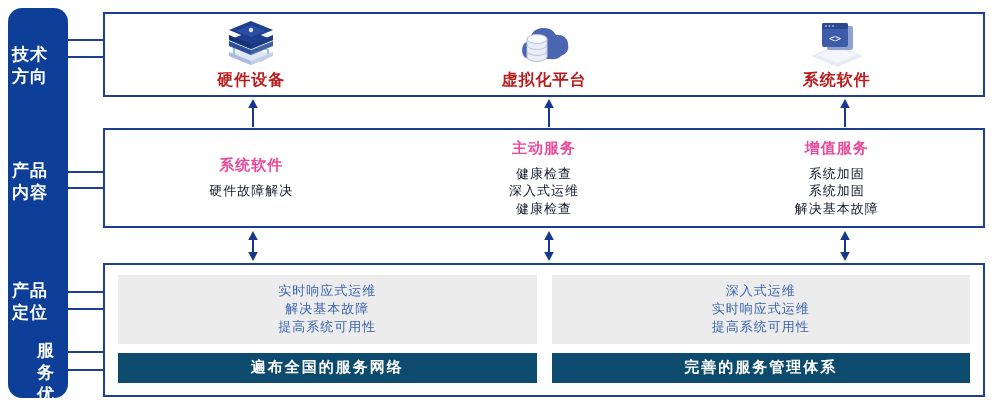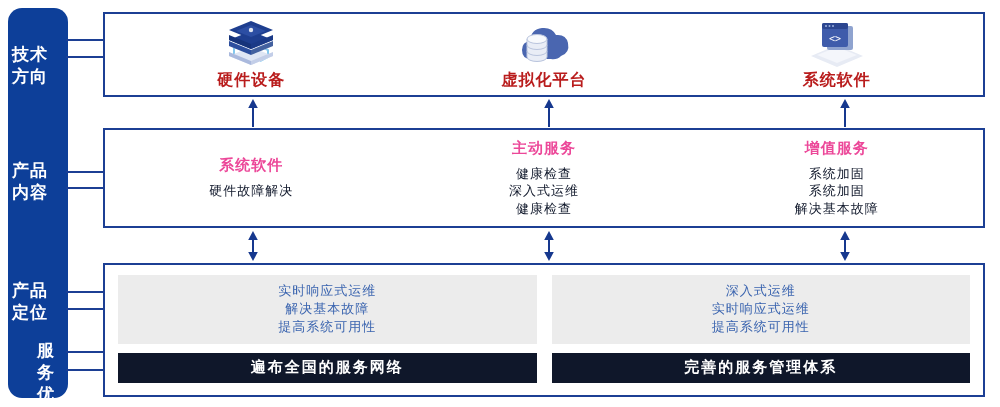--- a/index.html
+++ b/index.html
@@ -52,21 +52,21 @@
 
   
   .panel-bottom .cols3 { padding:10px 13px 12px 13px; gap:15px; }
   .bottom-col { flex:1 1 0; display:flex; flex-direction:column; }
   .gray-card {
     background:#ececec; height:71px; display:flex; flex-direction:column;
     align-items:center; justify-content:center;
   }
   .gray-line { color:#3a64af; font-size:13px; line-height:18px; text-align:center; letter-spacing:1px; }
   .blue-bar {
-    margin-top:9px; height:31px; background:#0f172a; display:flex;
+    margin-top:9px; height:31px; background:#0c4a6e; display:flex;
     align-items:center; justify-content:center;
     color:#ffffff; font-weight:bold; font-size:15px; letter-spacing:2px;
   }
 
   .arrow { position:absolute; }
 </style>
 </head>
 <body>
 
 <div class="stage">

